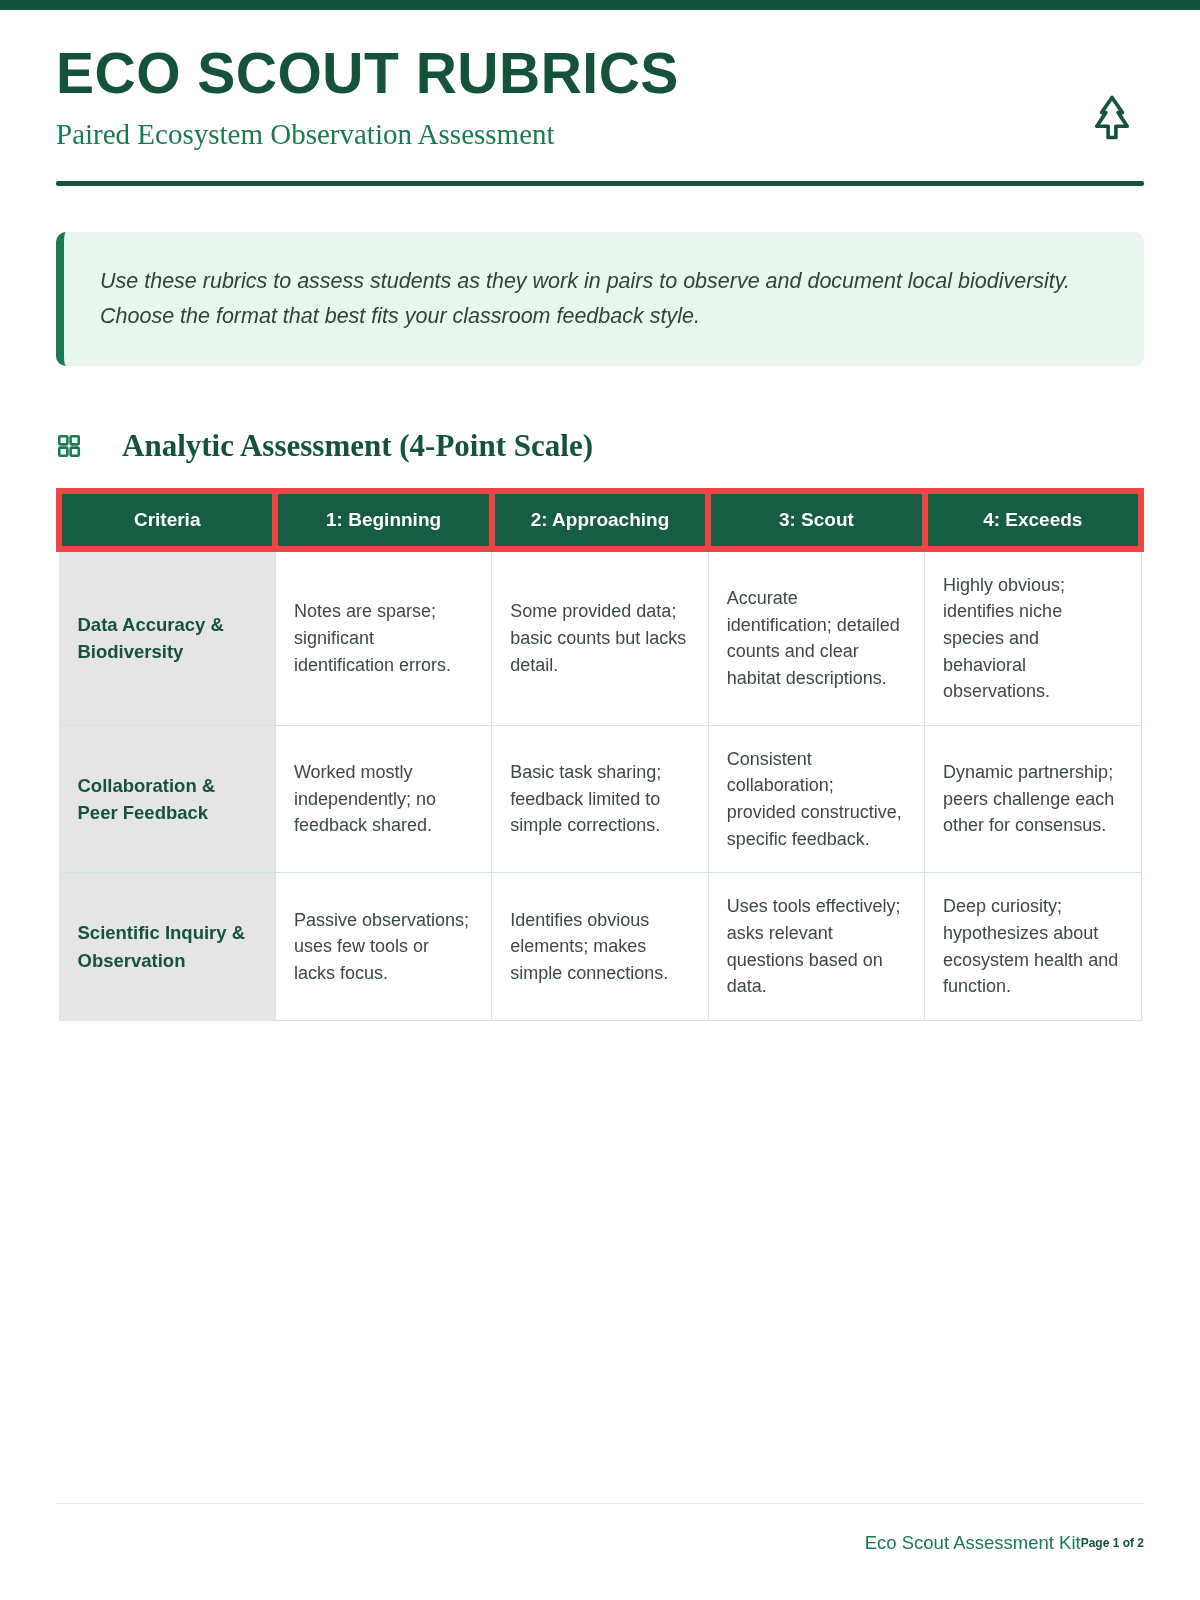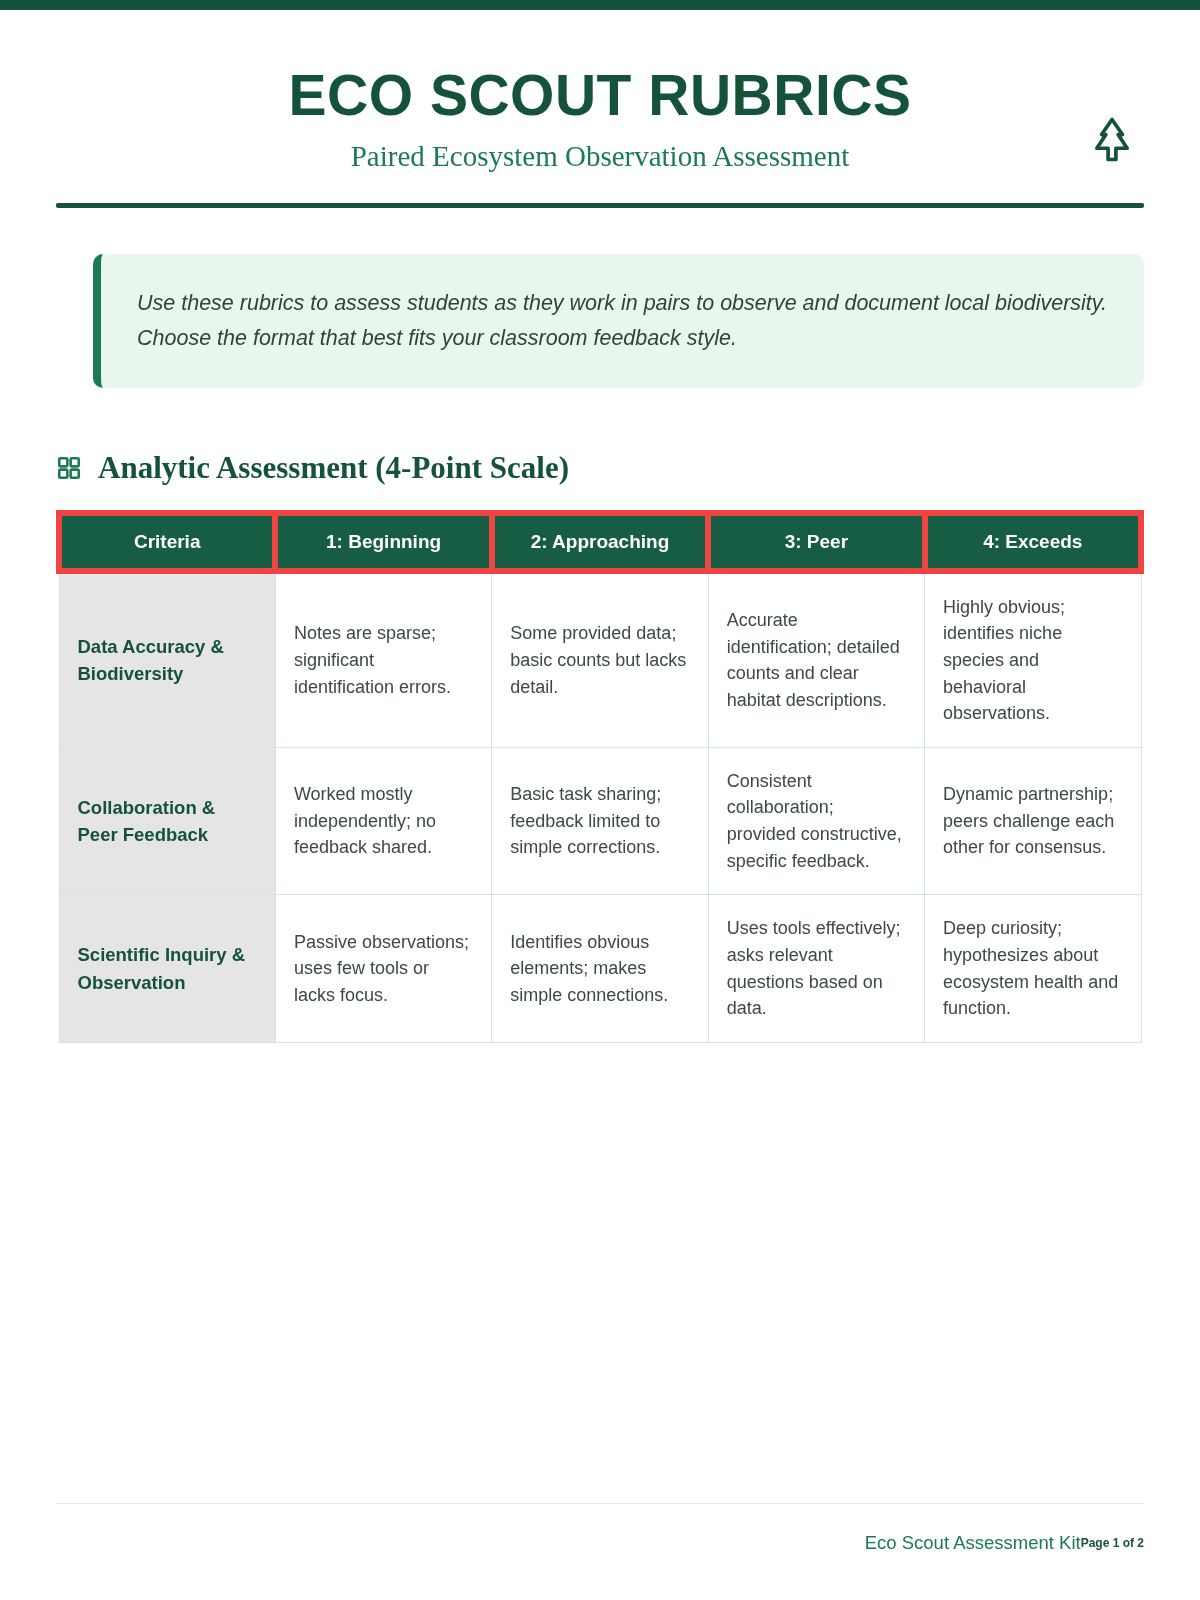--- a/index.html
+++ b/index.html
@@ -17,21 +17,21 @@
     width: 100%;
     background: #14533a;
   }
   .page {
     height: 1590px;
     padding: 0 56px;
     display: flex;
     flex-direction: column;
   }
   
-  .doc-header { position: relative; margin-top: 52px; text-align: center; }
+  .doc-header { position: relative; margin-top: 30px; }
   .doc-title {
     font-size: 57px;
     font-weight: 800;
     letter-spacing: 0.5px;
     color: #14533a;
     font-family: "Liberation Sans", sans-serif;
   }
   .doc-subtitle {
     margin-top: 12px;
     font-size: 29px;
@@ -52,41 +52,41 @@
     background: #14533a;
     border-radius: 2px;
   }
   
   .intro-callout {
     margin-top: 46px;
     background: #e8f6ee;
     border-left: 8px solid #1b7a53;
     border-radius: 10px;
     padding: 32px 36px;
-    margin-left: 37px;
   }
   .intro-text {
     font-style: italic;
     font-size: 21.5px;
     line-height: 1.62;
     color: #32423a;
   }
   
   .section-heading {
     margin-top: 62px;
     display: flex;
     align-items: center;
     gap: 16px;
   }
   .grid-icon { width: 26px; height: 26px; color: #1b7a53; flex: 0 0 auto; }
   .section-title {
     font-family: "Liberation Serif", serif;
     font-weight: 700;
     font-size: 31px;
     color: #14533a;
+    margin-left: 24px;
   }
   
   table.rubric {
     margin-top: 24px;
     width: 100%;
     border-collapse: collapse;
     table-layout: fixed;
   }
   table.rubric th {
     background: #175d43;
@@ -164,21 +164,21 @@
     </span>
     <span class="section-title">Analytic Assessment (4-Point Scale)</span>
   </div>
 
   <table class="rubric">
     <thead>
       <tr>
         <th>Criteria</th>
         <th>1: Beginning</th>
         <th>2: Approaching</th>
-        <th>3: Peer</th>
+        <th>3: Scout</th>
         <th>4: Exceeds</th>
       </tr>
     </thead>
     <tbody>
       <tr>
         <td class="criteria">Data Accuracy &amp; Biodiversity</td>
         <td>Notes are sparse; significant identification errors.</td>
         <td>Some provided data; basic counts but lacks detail.</td>
         <td>Accurate identification; detailed counts and clear habitat descriptions.</td>
         <td>Highly obvious; identifies niche species and behavioral observations.</td>

